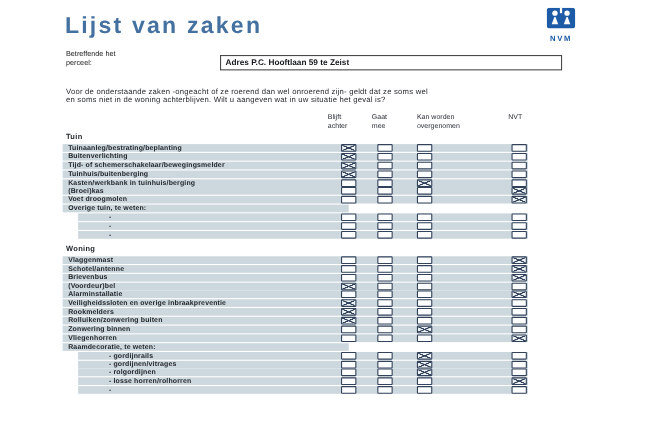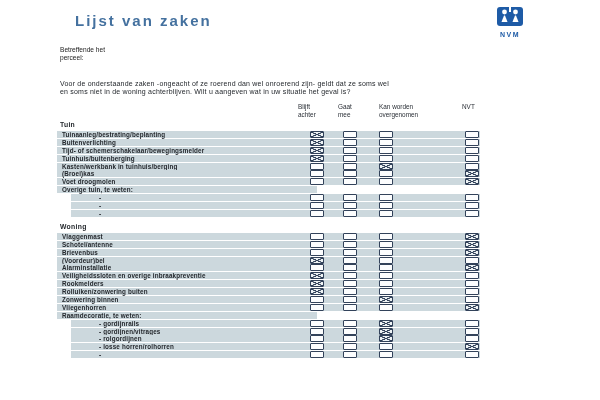--- a/index.html
+++ b/index.html
@@ -1,19 +1,19 @@
 <!DOCTYPE html>
 <html style="--title: #44719f; --logo: #1e5ba6; --band: #ccd8dd; --cbborder: #32425a;"><head>
 <meta charset="utf-8">
 <style>
   html,body{margin:0;padding:0;background:#fff;}
   .page{position:relative;width:600px;height:400px;background:#ffffff;overflow:hidden;
         font-family:"Liberation Sans",sans-serif;}
-  .title{position:absolute;left:59px;top:12px;font-size:15px;font-weight:bold;
-         color:var(--title);letter-spacing:2px;margin-left:16px;}
+  .title{position:absolute;left:59px;top:12px;font-size:21px;font-weight:bold;
+         color:var(--title);letter-spacing:2px;}
   .logo{position:absolute;left:495px;top:7px;width:30px;text-align:center;color:var(--logo);}
   .logo-text{font-size:7px;font-weight:bold;letter-spacing:1.5px;margin-top:1px;color:var(--logo);}
   .intro-label{position:absolute;left:60px;top:46px;font-size:6.6px;line-height:8px;color:#222;}
   .address-box{position:absolute;left:200px;top:50px;width:305px;height:12px;
                border:1px solid #4a4a4a;background:#fff;font-size:7.5px;font-weight:bold;
                line-height:12px;padding-left:4px;color:#15181c;white-space:nowrap;overflow:hidden;}
   .paragraph{position:absolute;left:60px;top:80px;width:470px;font-size:7px;
              line-height:8.4px;color:#24282d;letter-spacing:0.2px;}
   .colhead{position:absolute;top:103px;font-size:6.4px;line-height:7.5px;color:#2a2f36;}
   #checklist{position:absolute;left:57px;top:122px;width:423px;}
@@ -48,20 +48,21 @@
       <path d="M15.5 15 L18 8.5 L19 8.5 L21.5 15 Z" fill="#ffffff"></path>
     </svg>
     <div class="logo-text">NVM</div>
   </div>
 
   <div class="intro-label">
     <div>Betreffende het</div>
     <div>perceel:</div>
   </div>
 
+  <div class="address-box">Adres P.C. Hooftlaan 59 te Zeist</div>
 
   <div class="paragraph">
     <div>Voor de onderstaande zaken -ongeacht of ze roerend dan wel onroerend zijn- geldt dat ze soms wel</div>
     <div>en soms niet in de woning achterblijven. Wilt u aangeven wat in uw situatie het geval is?</div>
   </div>
 
   <div id="colheads">
       <div class="colhead" style="left: 298px;">
         <div>Blijft</div>
         <div>achter</div>

